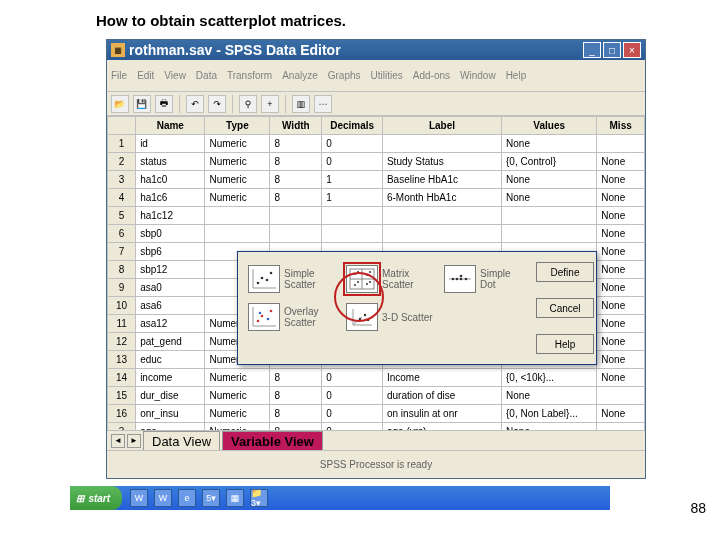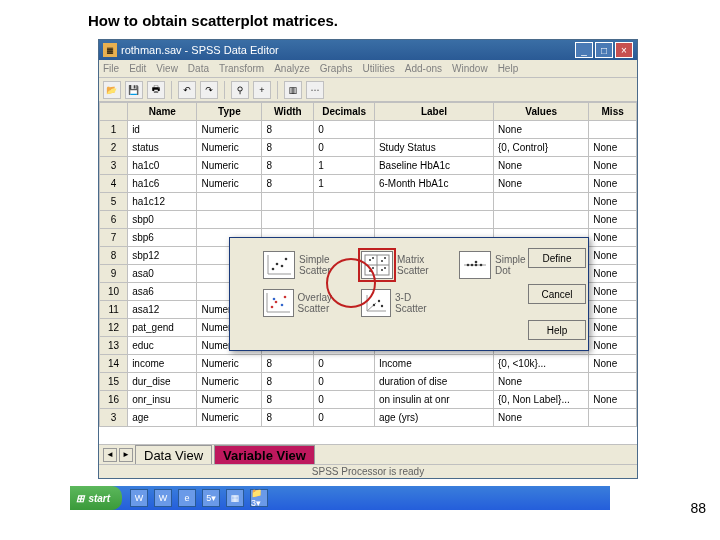--- a/index.html
+++ b/index.html
@@ -1,48 +1,48 @@
 <!DOCTYPE html>
 <html><head>
 <meta charset="utf-8">
 <style>
   * { box-sizing: border-box; }
   body { margin: 0; font-family: Tahoma, Arial, sans-serif; font-size: 11px; background: #fff; width: 720px; height: 540px; position: relative; overflow: hidden; }
-  .slide { position: absolute; inset: 0; padding: 8px 28px; border-radius: 18px; }
+  .slide { position: absolute; inset: 0; padding: 8px 36px; border-radius: 18px; }
   .slide-title { font-size: 15px; font-weight: bold; margin: 4px 0 10px 60px; }
   .app-frame { margin: 0 60px 0 70px; border: 1px solid #4a6a8a; background: #ece9d8; width: 540px; height: 440px; display: flex; flex-direction: column; font-size: 10px; }
   .titlebar { height: 20px; background: linear-gradient(#3a6ea5,#2a5a95); display: flex; align-items: center; color: #fff; padding: 0 4px; }
   .titlebar .icon { width: 14px; height: 14px; background: #e8b050; margin-right: 4px; display: flex; align-items: center; justify-content: center; font-size: 8px; color: #000; }
-  .titlebar .title-text { flex: 1; font-weight: normal; font-size: 11px; }
+  .titlebar .title-text { flex: 1; font-weight: bold; font-size: 14px; }
   .win-btns { display: flex; gap: 2px; }
   .win-btn { width: 18px; height: 16px; background: #4a7ab5; border: 1px solid #fff; display: flex; align-items: center; justify-content: center; color: #fff; font-size: 10px; }
   .win-btn.close { background: #c75050; }
-  .menubar { height: 18px; background: #ece9d8; display: flex; align-items: center; padding: 0 4px; border-bottom: 1px solid #c0c0c0; }
+  .menubar { height: 32px; background: #ece9d8; display: flex; align-items: center; padding: 0 4px; border-bottom: 1px solid #c0c0c0; }
   .menubar span { margin-right: 10px; color: #808080; font-size: 10px; }
   .toolbar { height: 24px; background: #ece9d8; display: flex; align-items: center; padding: 2px 4px; border-bottom: 1px solid #c0c0c0; gap: 4px; }
   .tb-btn { width: 18px; height: 18px; border: 1px solid #c0c0c0; background: #f0f0f0; display: flex; align-items: center; justify-content: center; font-size: 9px; }
   .tb-sep { width: 1px; height: 18px; background: #c0c0c0; margin: 0 2px; }
   .grid-area { flex: 1; background: #fff; overflow: hidden; position: relative; }
   table.spss-grid { border-collapse: collapse; width: 100%; table-layout: fixed; }
   table.spss-grid th, table.spss-grid td { border: 1px solid #c0c0c0; padding: 2px 4px; height: 18px; font-size: 10px; text-align: left; overflow: hidden; white-space: nowrap; }
   table.spss-grid th { background: #ece9d8; font-weight: bold; text-align: center; }
   .rowhdr { background: #ece9d8; text-align: center !important; width: 26px; }
   col.c-name { width: 64px; } col.c-type { width: 60px; } col.c-width { width: 48px; } col.c-dec { width: 56px; } col.c-label { width: 110px; } col.c-values { width: 88px; } col.c-miss { width: 44px; }
   .tabstrip { height: 20px; background: #ece9d8; display: flex; align-items: center; padding: 0 4px; border-top: 1px solid #c0c0c0; }
   .tab { padding: 2px 8px; border: 1px solid #999; border-bottom: none; margin-right: 2px; background: #ece9d8; font-size: 13px; }
   .tab.active { background: #be185d; font-weight: bold; }
   .arrow-btn { width: 14px; height: 14px; border: 1px solid #999; background: #ece9d8; display: flex; align-items: center; justify-content: center; font-size: 8px; margin-right: 2px; }
-  .statusbar { height: 14px; background: #ece9d8; border-top: 1px solid #c0c0c0; display: flex; align-items: center; justify-content: center; font-size: 10px; color: #606060; }
+  .statusbar { height: 28px; background: #ece9d8; border-top: 1px solid #c0c0c0; display: flex; align-items: center; justify-content: center; font-size: 10px; color: #606060; }
   
   .dialog { position: absolute; left: 130px; top: 135px; width: 360px; background: #ece9d8; border: 1px solid #1a3a7a; box-shadow: 2px 2px 6px rgba(0,0,0,.4); z-index: 5; }
   .dlg-titlebar { height: 20px; background: linear-gradient(#3a6ea5,#2a5a95); display: flex; align-items: center; color: #fff; padding: 0 6px; font-weight: bold; font-size: 11px; }
   .dlg-close { margin-left: auto; width: 18px; height: 16px; background: #c75050; border: 1px solid #fff; display: flex; align-items: center; justify-content: center; font-size: 13px; font-weight: bold; }
   .dlg-body { padding: 10px; display: flex; }
   .opt-grid { display: grid; grid-template-columns: repeat(3, 92px); grid-auto-rows: 34px; gap: 4px 6px; }
-  .opt { display: flex; align-items: center; gap: 4px; margin-left: 23px; }
+  .opt { display: flex; align-items: center; gap: 4px; }
   .opt-icon { width: 32px; height: 28px; border: 1px solid #7a7a7a; background: #fff; display: flex; align-items: center; justify-content: center; }
   .opt-icon svg { width: 28px; height: 24px; }
   .opt-label { font-size: 10px; line-height: 11px; color: #606060; }
   .opt.sel .opt-icon { outline: 2px solid #c02020; outline-offset: 1px; }
   .dlg-btns { margin-left: auto; display: flex; flex-direction: column; gap: 16px; }
   .dlg-btn { width: 58px; height: 20px; border: 1px solid #7a7a7a; background: #ece9d8; font-size: 10px; display: flex; align-items: center; justify-content: center; }
   .circle-mark { position: absolute; border: 2px solid #c02020; border-radius: 50%; width: 50px; height: 50px; pointer-events: none; }
   
   .taskbar { position: absolute; left: 70px; bottom: 30px; width: 540px; height: 24px; background: linear-gradient(#3a7edb,#245edb); display: flex; align-items: center; color: #fff; font-size: 10px; }
   .start { height: 24px; background: linear-gradient(#5cb85c,#3a9a3a); padding: 0 12px 0 6px; display: flex; align-items: center; font-weight: bold; font-style: italic; border-radius: 0 10px 10px 0; }

